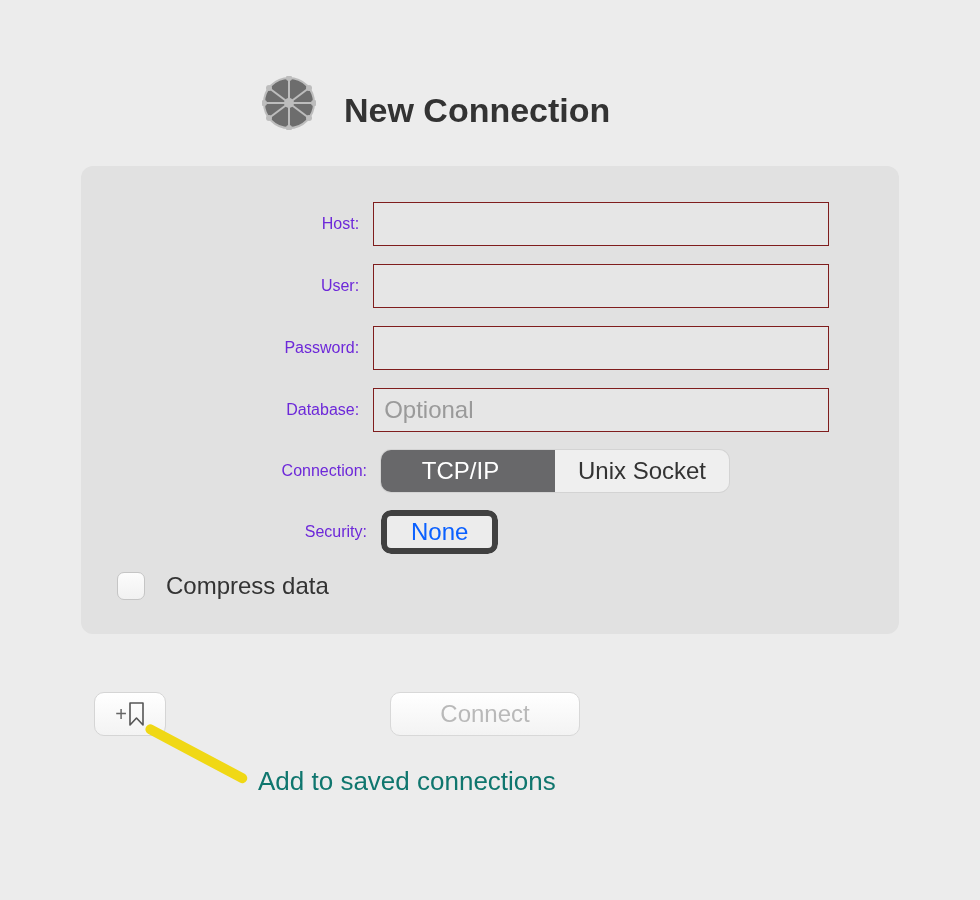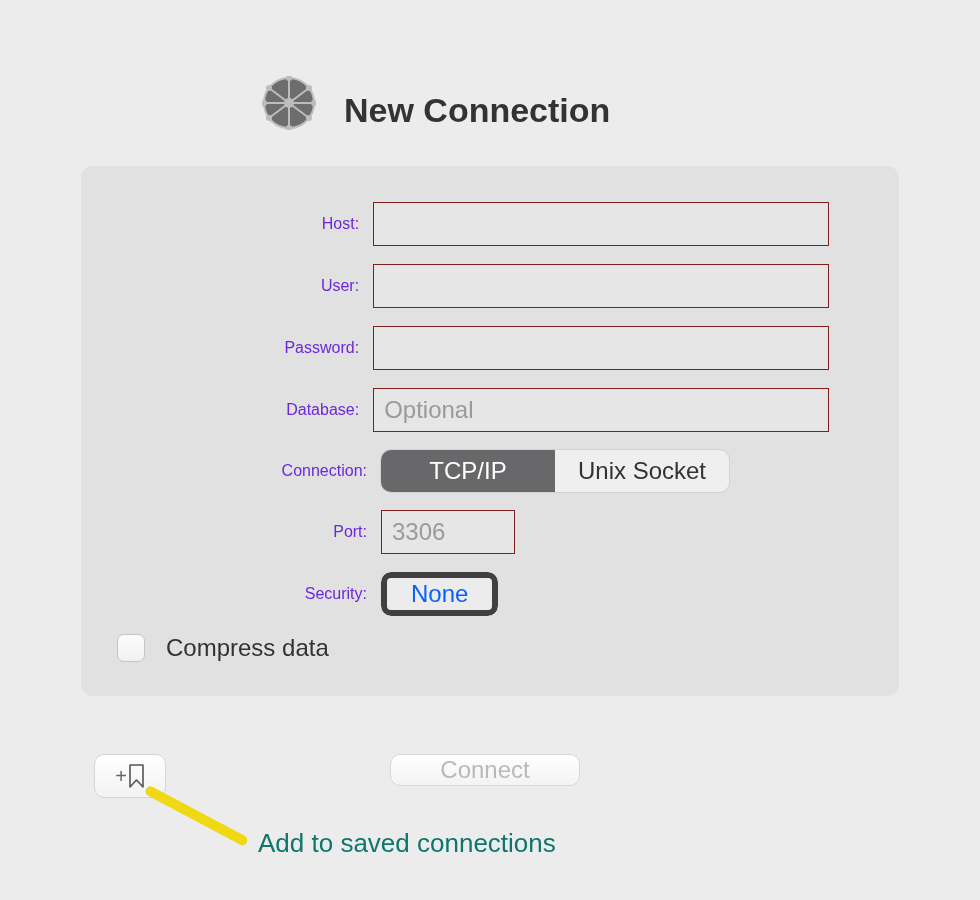--- a/index.html
+++ b/index.html
@@ -74,20 +74,21 @@
     color: #333;
     font-size: 24px;
     height: 42px;
     padding: 0 22px;
     cursor: pointer;
   }
   .seg.conn .seg-btn { width: 174px; }
   .seg .seg-btn.selected {
     background: #68686a;
     color: #fff;
+    padding-left: 7px;
   }
 
   .seg.sec {
     box-shadow: none;
   }
   .seg.sec .seg-btn {
     background: #ececec;
     border: 6px solid #404040;
     border-radius: 0;
     height: 44px;
@@ -135,21 +136,21 @@
     color: #555;
   }
   .add-btn .plus { font-size: 20px; font-weight: 400; color:#666; }
   .add-btn svg { display:block; }
 
   .connect-btn {
     position: absolute;
     left: 390px;
     top: 0;
     width: 190px;
-    height: 32px;
+    height: 44px;
     border: 1px solid #d8d8d8;
     background: linear-gradient(#ffffff,#f3f3f3);
     border-radius: 10px;
     color: #b9b9b9;
     font-size: 24px;
     cursor: default;
   }
 
   .callout-line {
     position: absolute;
@@ -219,24 +220,20 @@
   </div>
 
   <div class="row">
     <div class="label">Connection:</div>
     <div class="seg conn">
       <button class="seg-btn selected">TCP/IP</button>
       <button class="seg-btn">Unix Socket</button>
     </div>
   </div>
 
-  <div class="row">
-    <div class="label">Port:</div>
-    <input class="text-input port" type="text" placeholder="3306" style="">
-  </div>
 
   <div class="row">
     <div class="label">Security:</div>
     <div class="seg sec">
       <button class="seg-btn active">None</button>
     </div>
   </div>
 
   <div class="checkbox-row">
     <div class="checkbox"></div>

